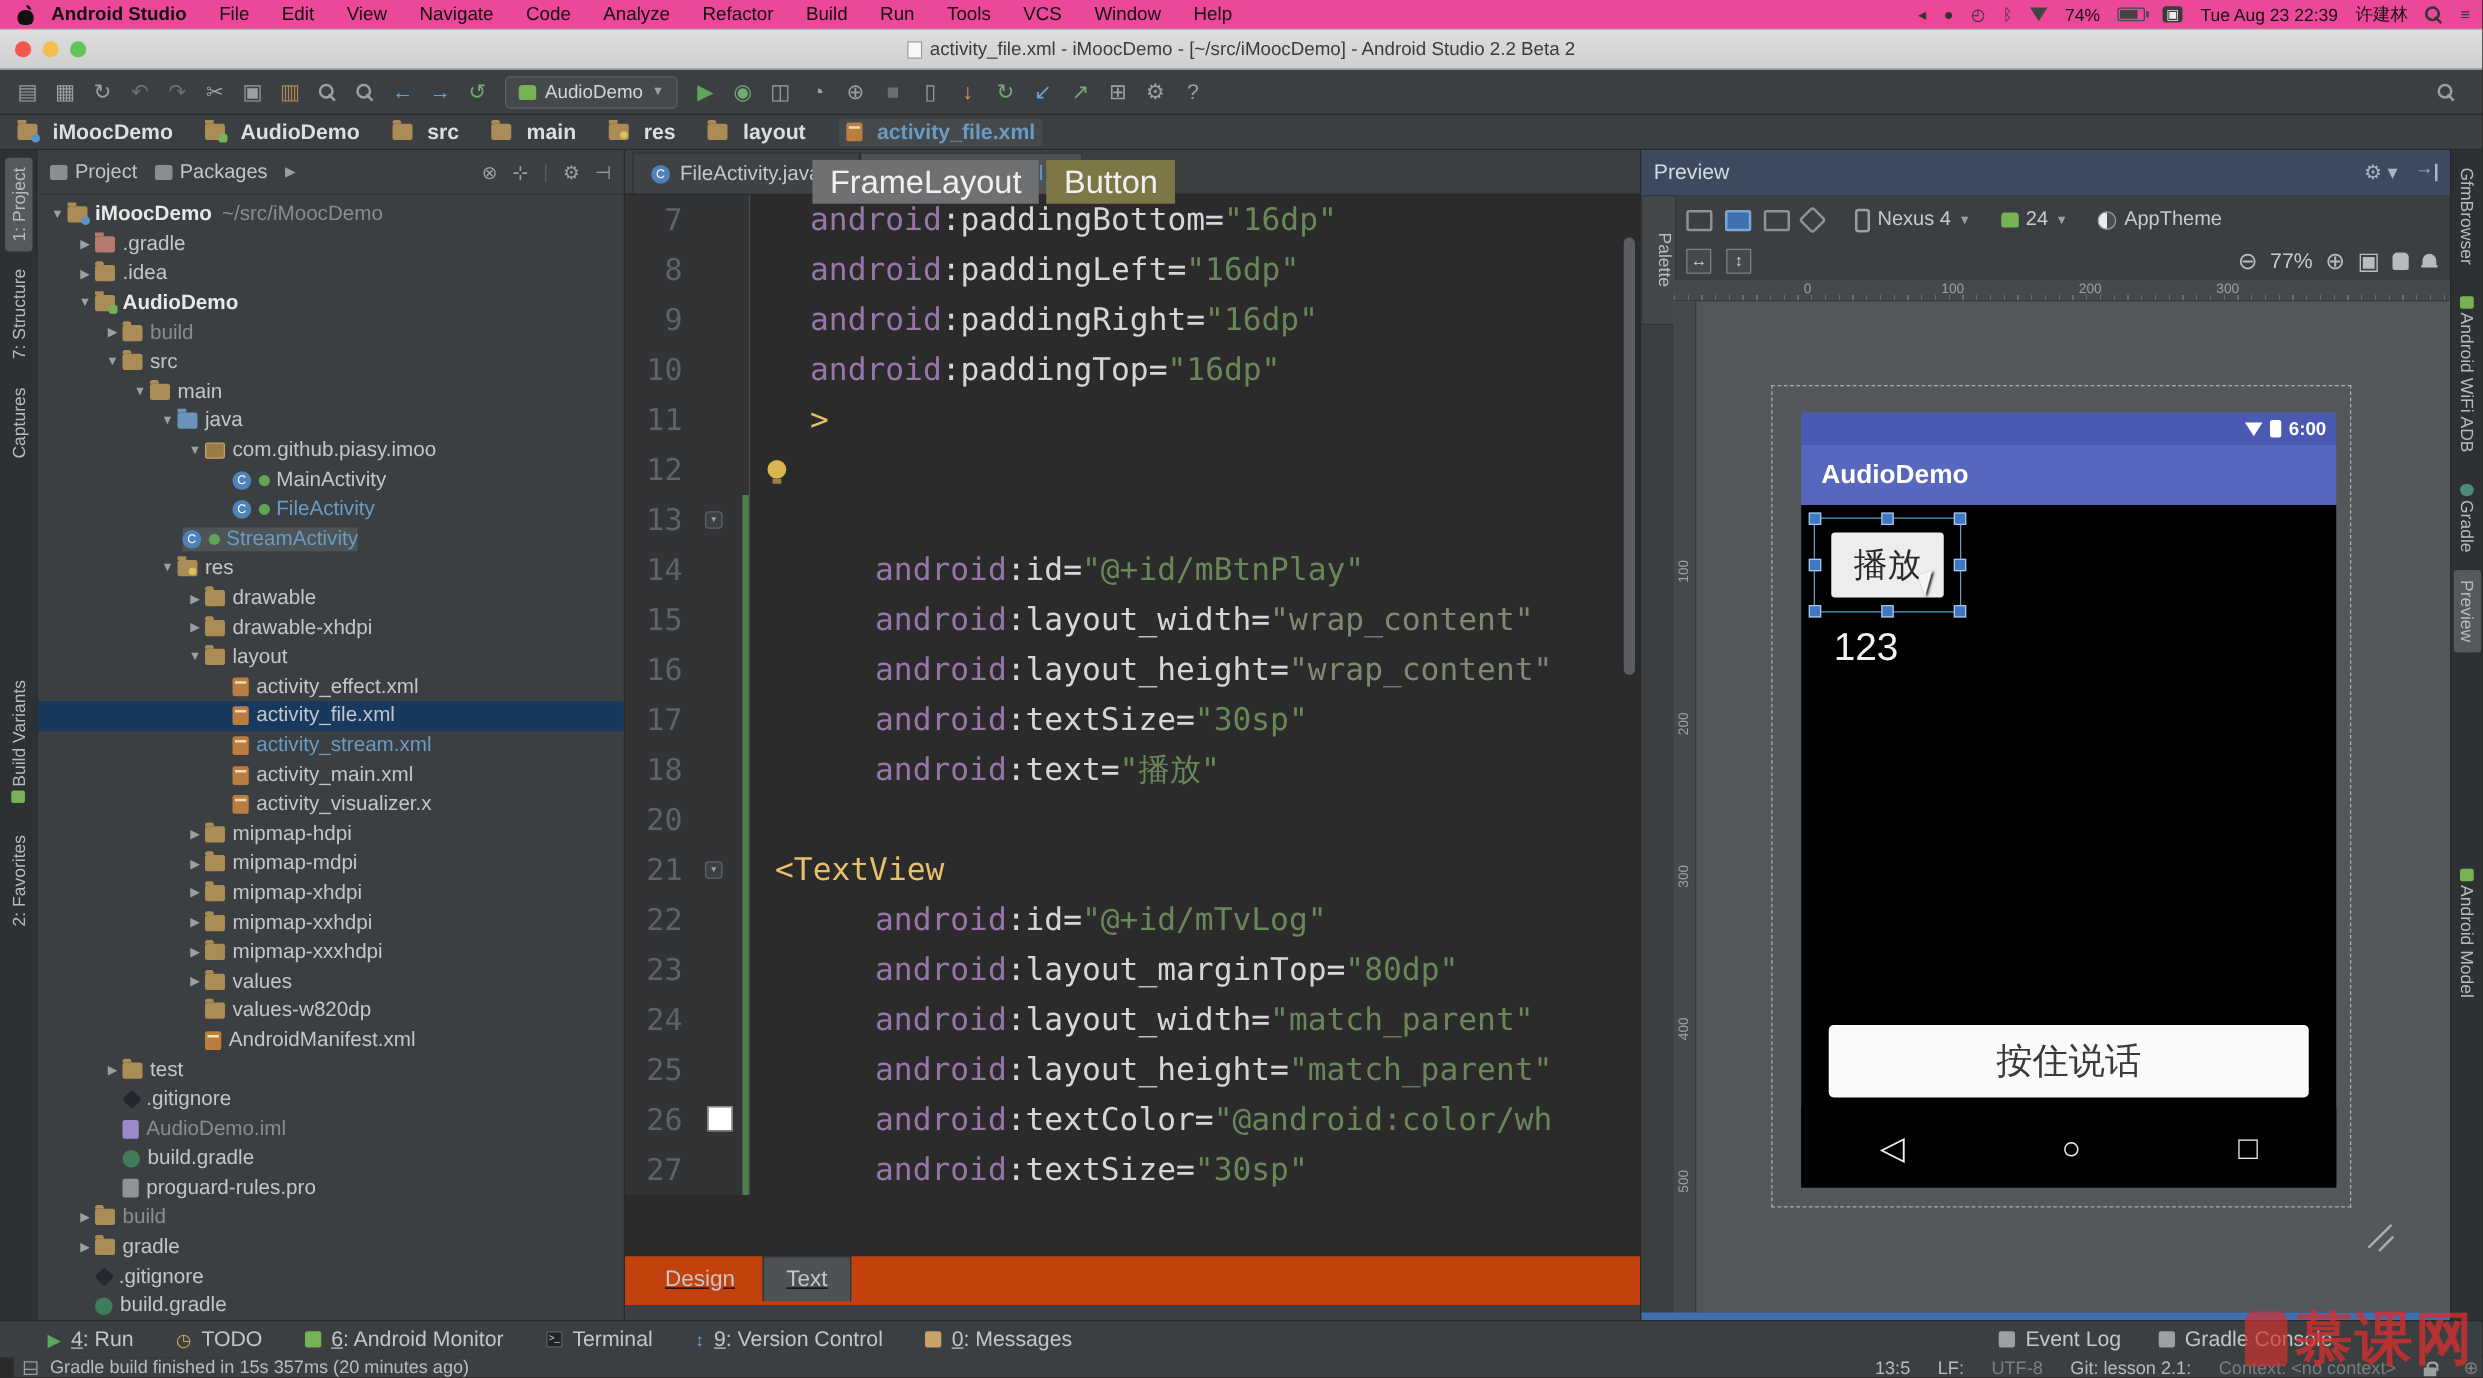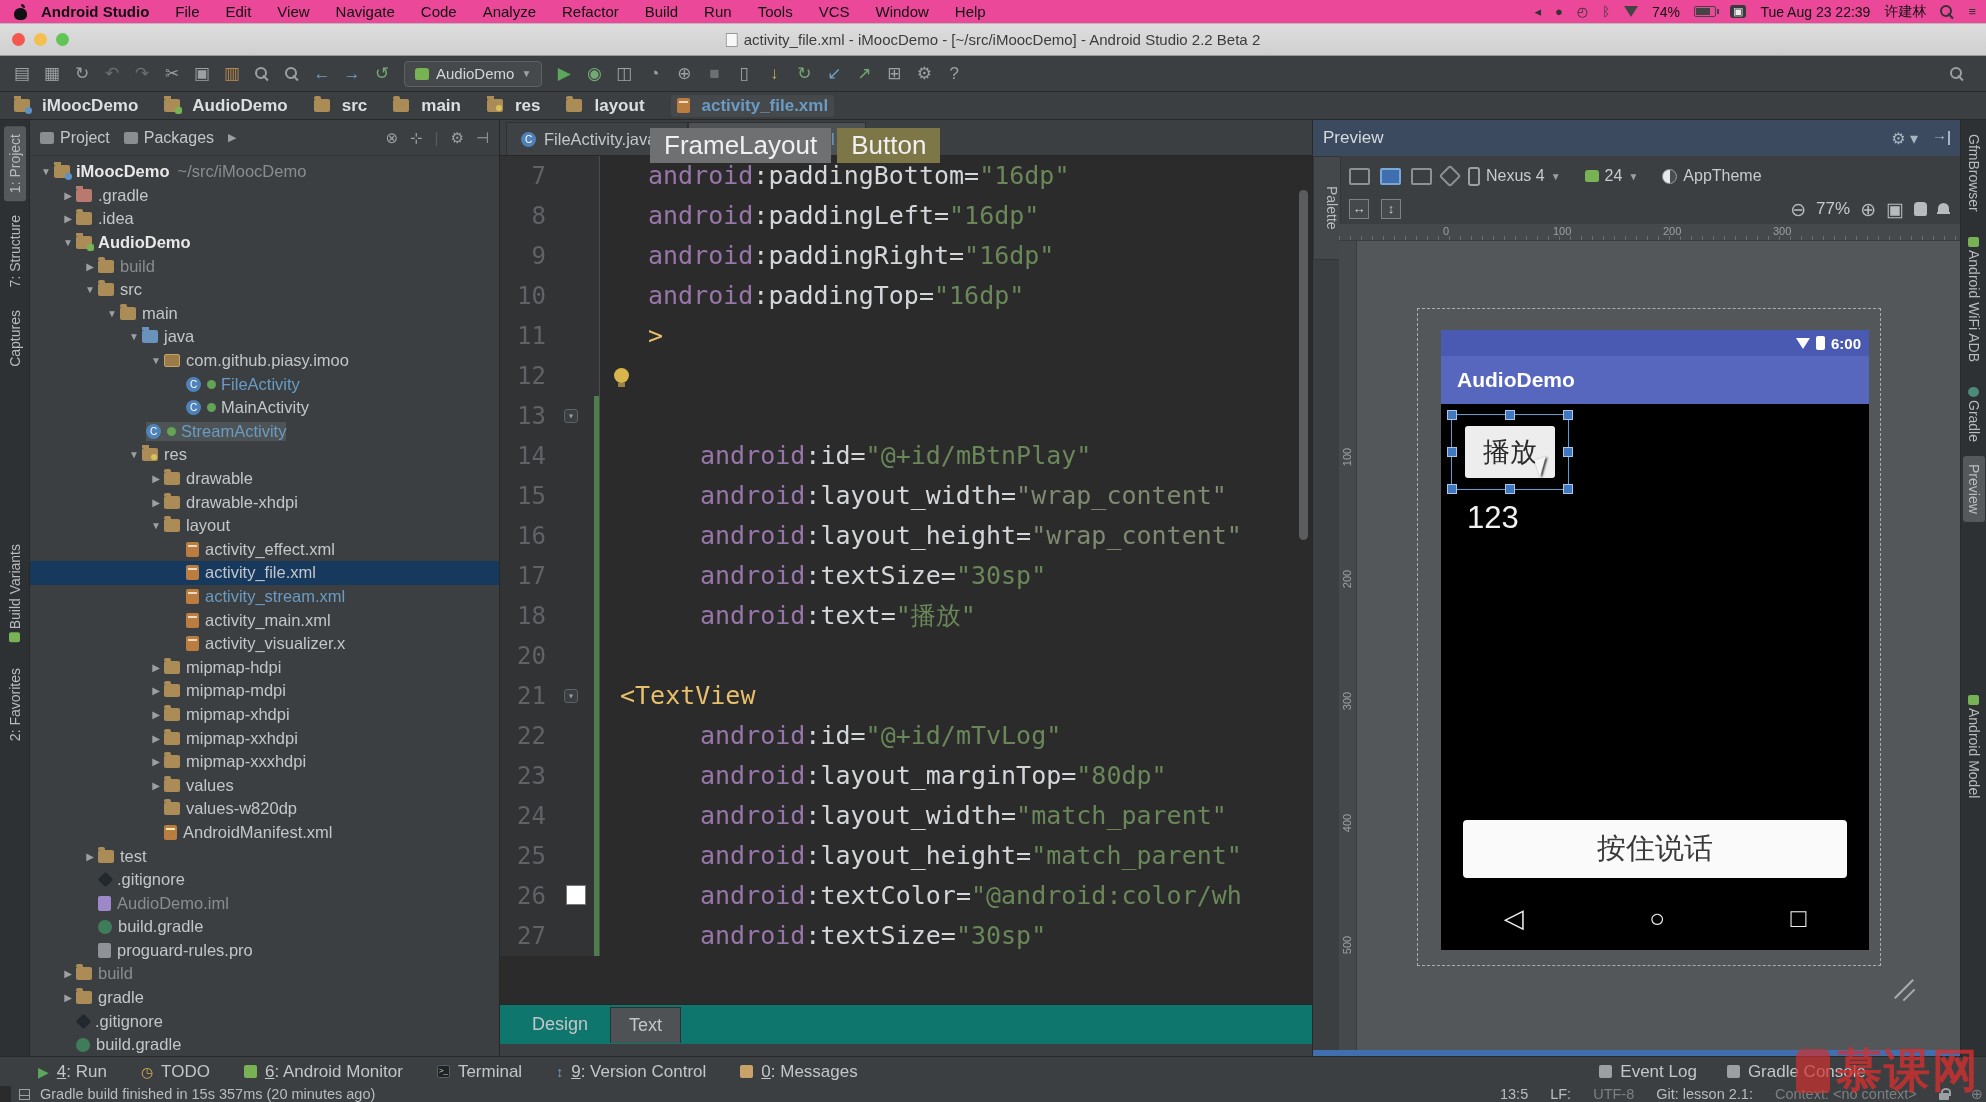--- a/index.html
+++ b/index.html
@@ -125,21 +125,21 @@
   .vcsbar { position:absolute; right:0px; top:0; width:5px; height:40px; background:#4e7e4e; }
   .fold { position:absolute; left:8px; top:13px; width:14px; height:14px; border:1px solid #5f6367; border-radius:3px; color:#9da0a3; font-size:10px; line-height:12px; text-align:center; background:#3c3f41; }
   .code { flex:1; overflow:hidden; position:relative; }
   .ns { color:#9876aa; } .attr { color:#d4d7da; } .eq { color:#d4d7da; }
   .str { color:#6a8759; } .sdim { color:#7e8a70; } .tag { color:#e8bf6a; }
   .hl-chip { background:#3d4b47; outline:1px solid #55645e; }
   .bulb { position:absolute; left:14px; top:12px; width:15px; height:15px; background:#d9b64c; border-radius:50%; }
   .bulb::after { content:''; position:absolute; left:4px; bottom:-4px; width:7px; height:4px; background:#9a8342; }
   .swatch { position:absolute; left:10px; top:9px; width:20px; height:20px; background:#fff; border:1px solid #777; }
   #editor-scroll { position:absolute; right:4px; top:70px; width:9px; height:350px; background:#595d60; border-radius:5px; }
-  #editor-bottom-tabs { position:absolute; left:0; bottom:12px; right:0; height:40px; background:#0f766e; border-top:1px solid #282828; display:flex; align-items:center; padding-left:14px; gap:4px; }
+  #editor-bottom-tabs { position:absolute; left:0; bottom:12px; right:0; height:40px; background:#c2410c; border-top:1px solid #282828; display:flex; align-items:flex-start; padding-left:14px; gap:4px;text-decoration:underline; }
   .btab { height:36px; display:flex; align-items:center; padding:0 18px; font-size:18px; color:#c3c6c9; }
   .btab.active { background:#4e5254; border:1px solid #2e3032; border-bottom:none; }
   #editor-under { position:absolute; left:0; bottom:0; right:0; height:12px; background:#3c3f41; }
 
   
   #preview { position:absolute; left:1312px; top:0; width:648px; height:936px; background:#3c3f41; border-left:1px solid #282828; overflow:hidden; }
   #preview-header { position:absolute; left:0; top:0; right:0; height:36px; background:#3b4a5e; display:flex; align-items:center; padding:0 10px; color:#d6dade; font-size:17px; }
   #preview-header .ph-actions { margin-left:auto; display:flex; gap:14px; align-items:center; color:#a8b4c0; font-size:16px; }
   .icon-hide { width:18px; height:14px; position:relative; color:#a8b4c0; display:inline-block; }
   .icon-hide::before { content:'\2192'; position:absolute; left:0; top:-5px; font-size:15px; }
@@ -429,29 +429,29 @@
             <span class="tlabel">
               <span class="ic ic-package"></span>
               <span>com.github.piasy.imoo</span>
             </span>
           </div>
           <div class="trow" style="padding-left: 140px;">
             <span class="tarrow"></span>
             <span class="tlabel">
               <span class="ic ic-class"></span>
               <span class="vis"></span>
-              <span class="t-blue">FileActivity</span>
+              <span>MainActivity</span>
             </span>
           </div>
           <div class="trow" style="padding-left: 140px;">
             <span class="tarrow"></span>
             <span class="tlabel">
               <span class="ic ic-class"></span>
               <span class="vis"></span>
-              <span>MainActivity</span>
+              <span class="t-blue">FileActivity</span>
             </span>
           </div>
           <div class="trow" style="padding-left: 100px;">
             <span class="tarrow"></span>
             <span class="tlabel softsel">
               <span class="ic ic-class"></span>
               <span class="vis"></span>
               <span class="t-blue">StreamActivity</span>
             </span>
           </div>
@@ -693,21 +693,21 @@
         <span class="ph-actions">
           <span>⚙ ▾</span>
           <span class="icon-hide"></span>
         </span>
       </div>
       <div id="pv-row1">
         <span class="lay-box"></span>
         <span class="lay-box active"></span>
         <span class="lay-box"></span>
         <span class="rotate-ico"></span>
-        <span class="pv-dd" style="">
+        <span class="pv-dd" style="margin-left:16px">
           <span class="phone-ico"></span>
           <span>Nexus 4</span>
           <span class="dd-caret">▼</span>
         </span>
         <span class="pv-dd" style="margin-left:14px">
           <span class="ic-android-sm"></span>
           <span>24</span>
           <span class="dd-caret">▼</span>
         </span>
         <span class="pv-dd" style="margin-left:14px">

